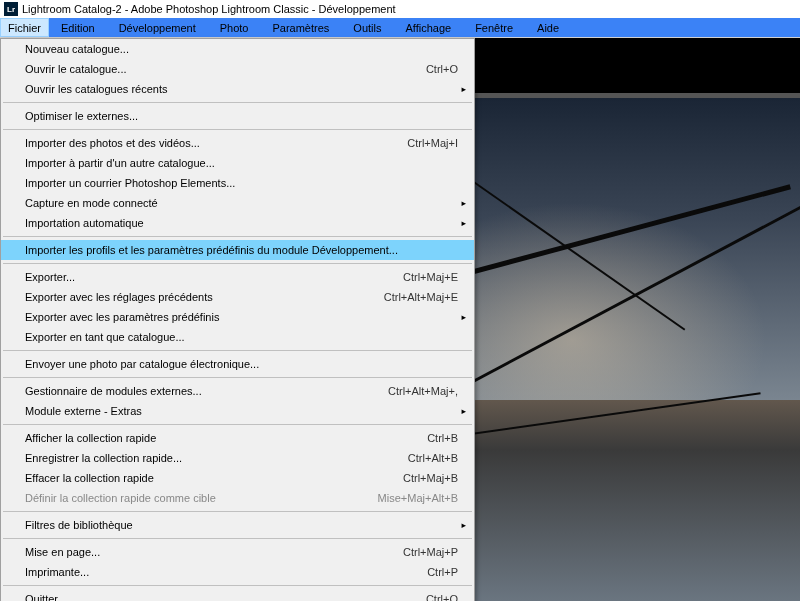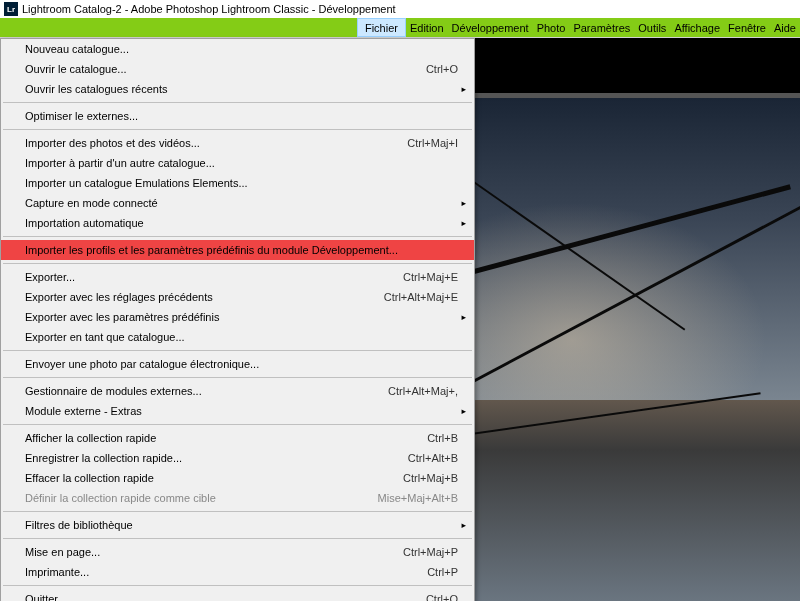--- a/index.html
+++ b/index.html
@@ -1,27 +1,27 @@
 <!DOCTYPE html>
 <html><head>
   <meta charset="utf-8">
   <style>
     * { margin: 0; padding: 0; box-sizing: border-box; font-family: 'Segoe UI', Tahoma, sans-serif; }
     body { width: 800px; height: 601px; overflow: hidden; background: #1a1a1a; position: relative; }
     
     .titlebar { background: #fff; height: 18px; display: flex; align-items: center; padding: 0 4px; font-size: 11px; color: #000; }
     .app-icon { width: 14px; height: 14px; background: #001e36; color: #fff; display: flex; align-items: center; justify-content: center; font-size: 8px; font-weight: bold; margin-right: 4px; }
     
-    .menubar { background: #84cc16; height: 20px; display: flex; align-items: stretch; font-size: 11px; border-bottom: 1px solid #d0d0d0; justify-content: flex-end; }
-    .menubar-item { padding: 0 4px; display: flex; align-items: center; cursor: pointer; }
+    .menubar { background: #3b82f6; height: 20px; display: flex; align-items: stretch; font-size: 11px; border-bottom: 1px solid #d0d0d0; }
+    .menubar-item { padding: 0 12px; display: flex; align-items: center; cursor: pointer; }
     .menubar-item.active { background: #cce8ff; border: 1px solid #99d1ff; padding: 0 7px; }
     
     .dropdown { position: absolute; left: 0; top: 38px; width: 475px; background: #f0f0f0; border: 1px solid #a0a0a0; box-shadow: 2px 2px 4px rgba(0,0,0,0.3); z-index: 10; font-size: 11px; }
     .menu-item { display: flex; align-items: center; height: 20px; padding: 0 16px 0 24px; cursor: pointer; position: relative; }
-    .menu-item.highlighted { background: #ef4444; }
+    .menu-item.highlighted { background: #7dd3fc; }
     .menu-item.disabled { color: #888; justify-content: space-between; }
     .menu-label { flex: 1; }
     .menu-shortcut { color: #333; font-size: 11px; }
     .menu-item.disabled .menu-shortcut { color: #888; }
     .submenu-arrow { position: absolute; right: 8px; font-size: 9px; }
     .separator { height: 1px; background: #c0c0c0; margin: 3px 2px; }
     
     .background-content { position: absolute; top: 38px; left: 0; right: 0; bottom: 0; display: flex; }
     .sidebar { width: 220px; background: #2a2a2a; color: #888; font-size: 11px; display: flex; flex-direction: column; justify-content: flex-end; padding-bottom: 4px; }
     .sidebar-item { padding: 2px 0 2px 30px; display: flex; align-items: center; }
@@ -101,21 +101,21 @@
     </div>
     <div class="separator"></div>
     <div class="menu-item">
       <span class="menu-label">Importer des photos et des vidéos...</span>
       <span class="menu-shortcut">Ctrl+Maj+I</span>
     </div>
     <div class="menu-item">
       <span class="menu-label">Importer à partir d'un autre catalogue...</span>
     </div>
     <div class="menu-item">
-      <span class="menu-label">Importer un catalogue Emulations Elements...</span>
+      <span class="menu-label">Importer un courrier Photoshop Elements...</span>
     </div>
     <div class="menu-item">
       <span class="menu-label">Capture en mode connecté</span>
       <span class="submenu-arrow">▸</span>
     </div>
     <div class="menu-item">
       <span class="menu-label">Importation automatique</span>
       <span class="submenu-arrow">▸</span>
     </div>
     <div class="separator"></div>

